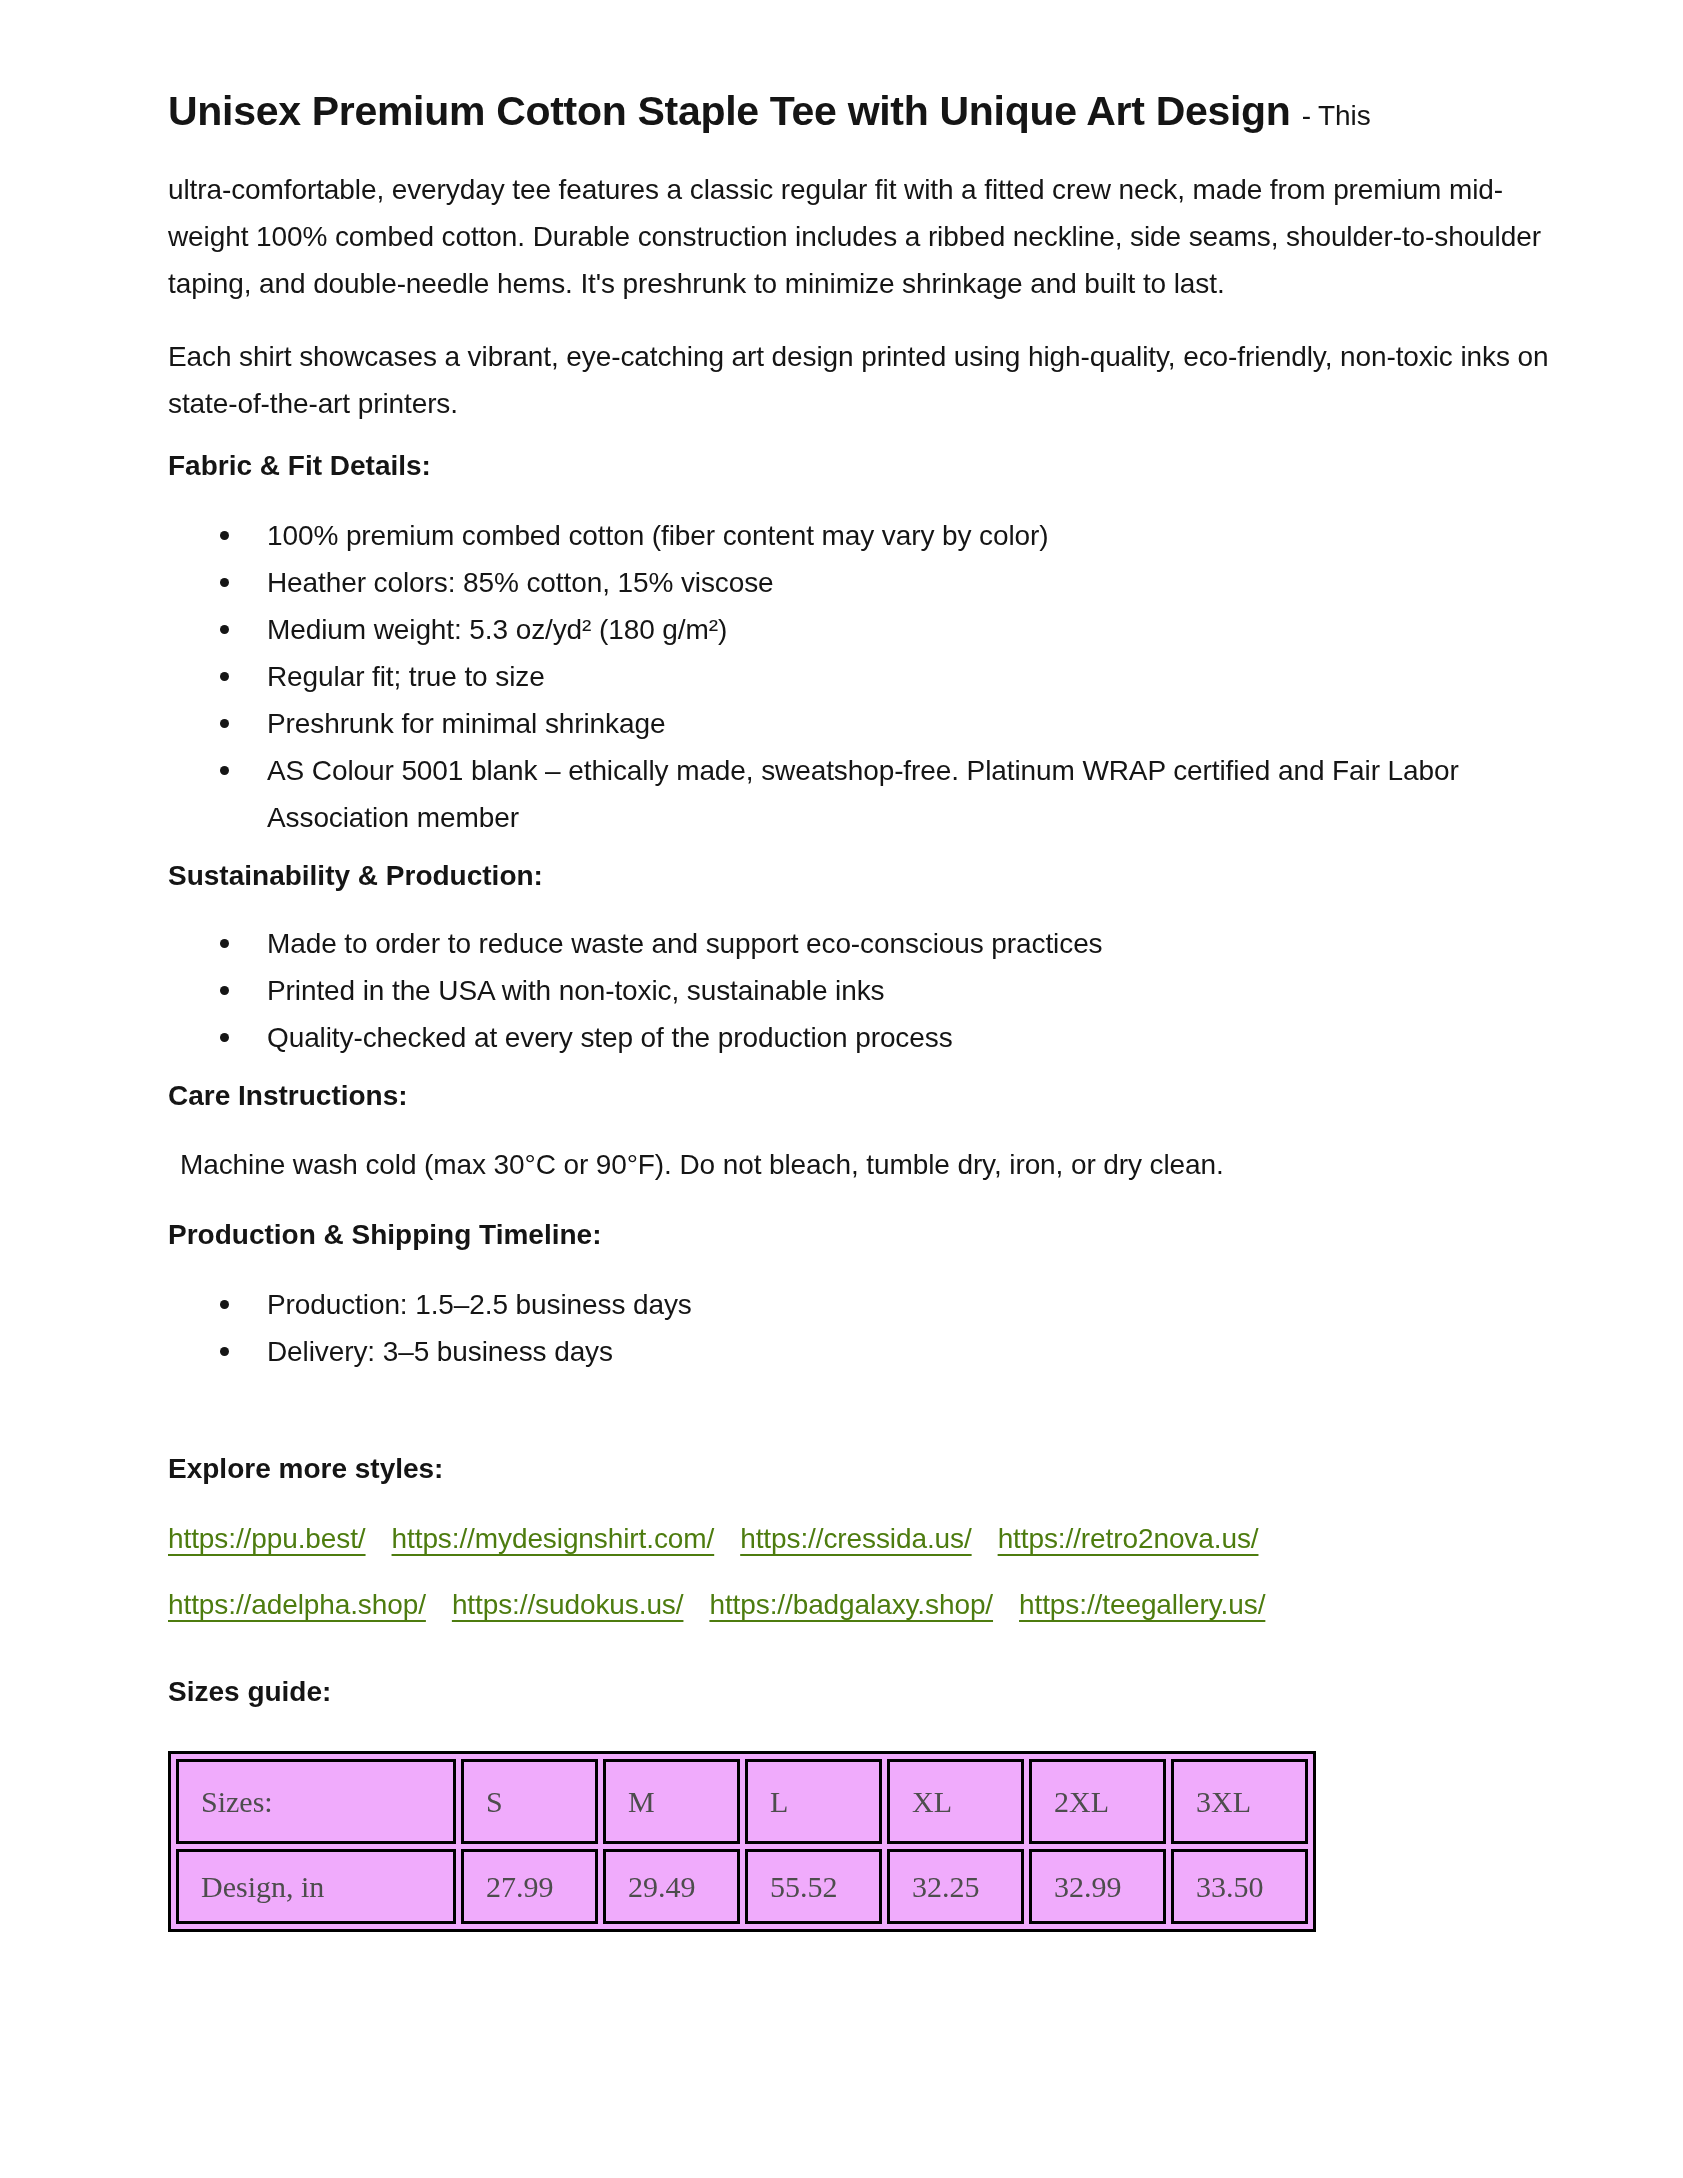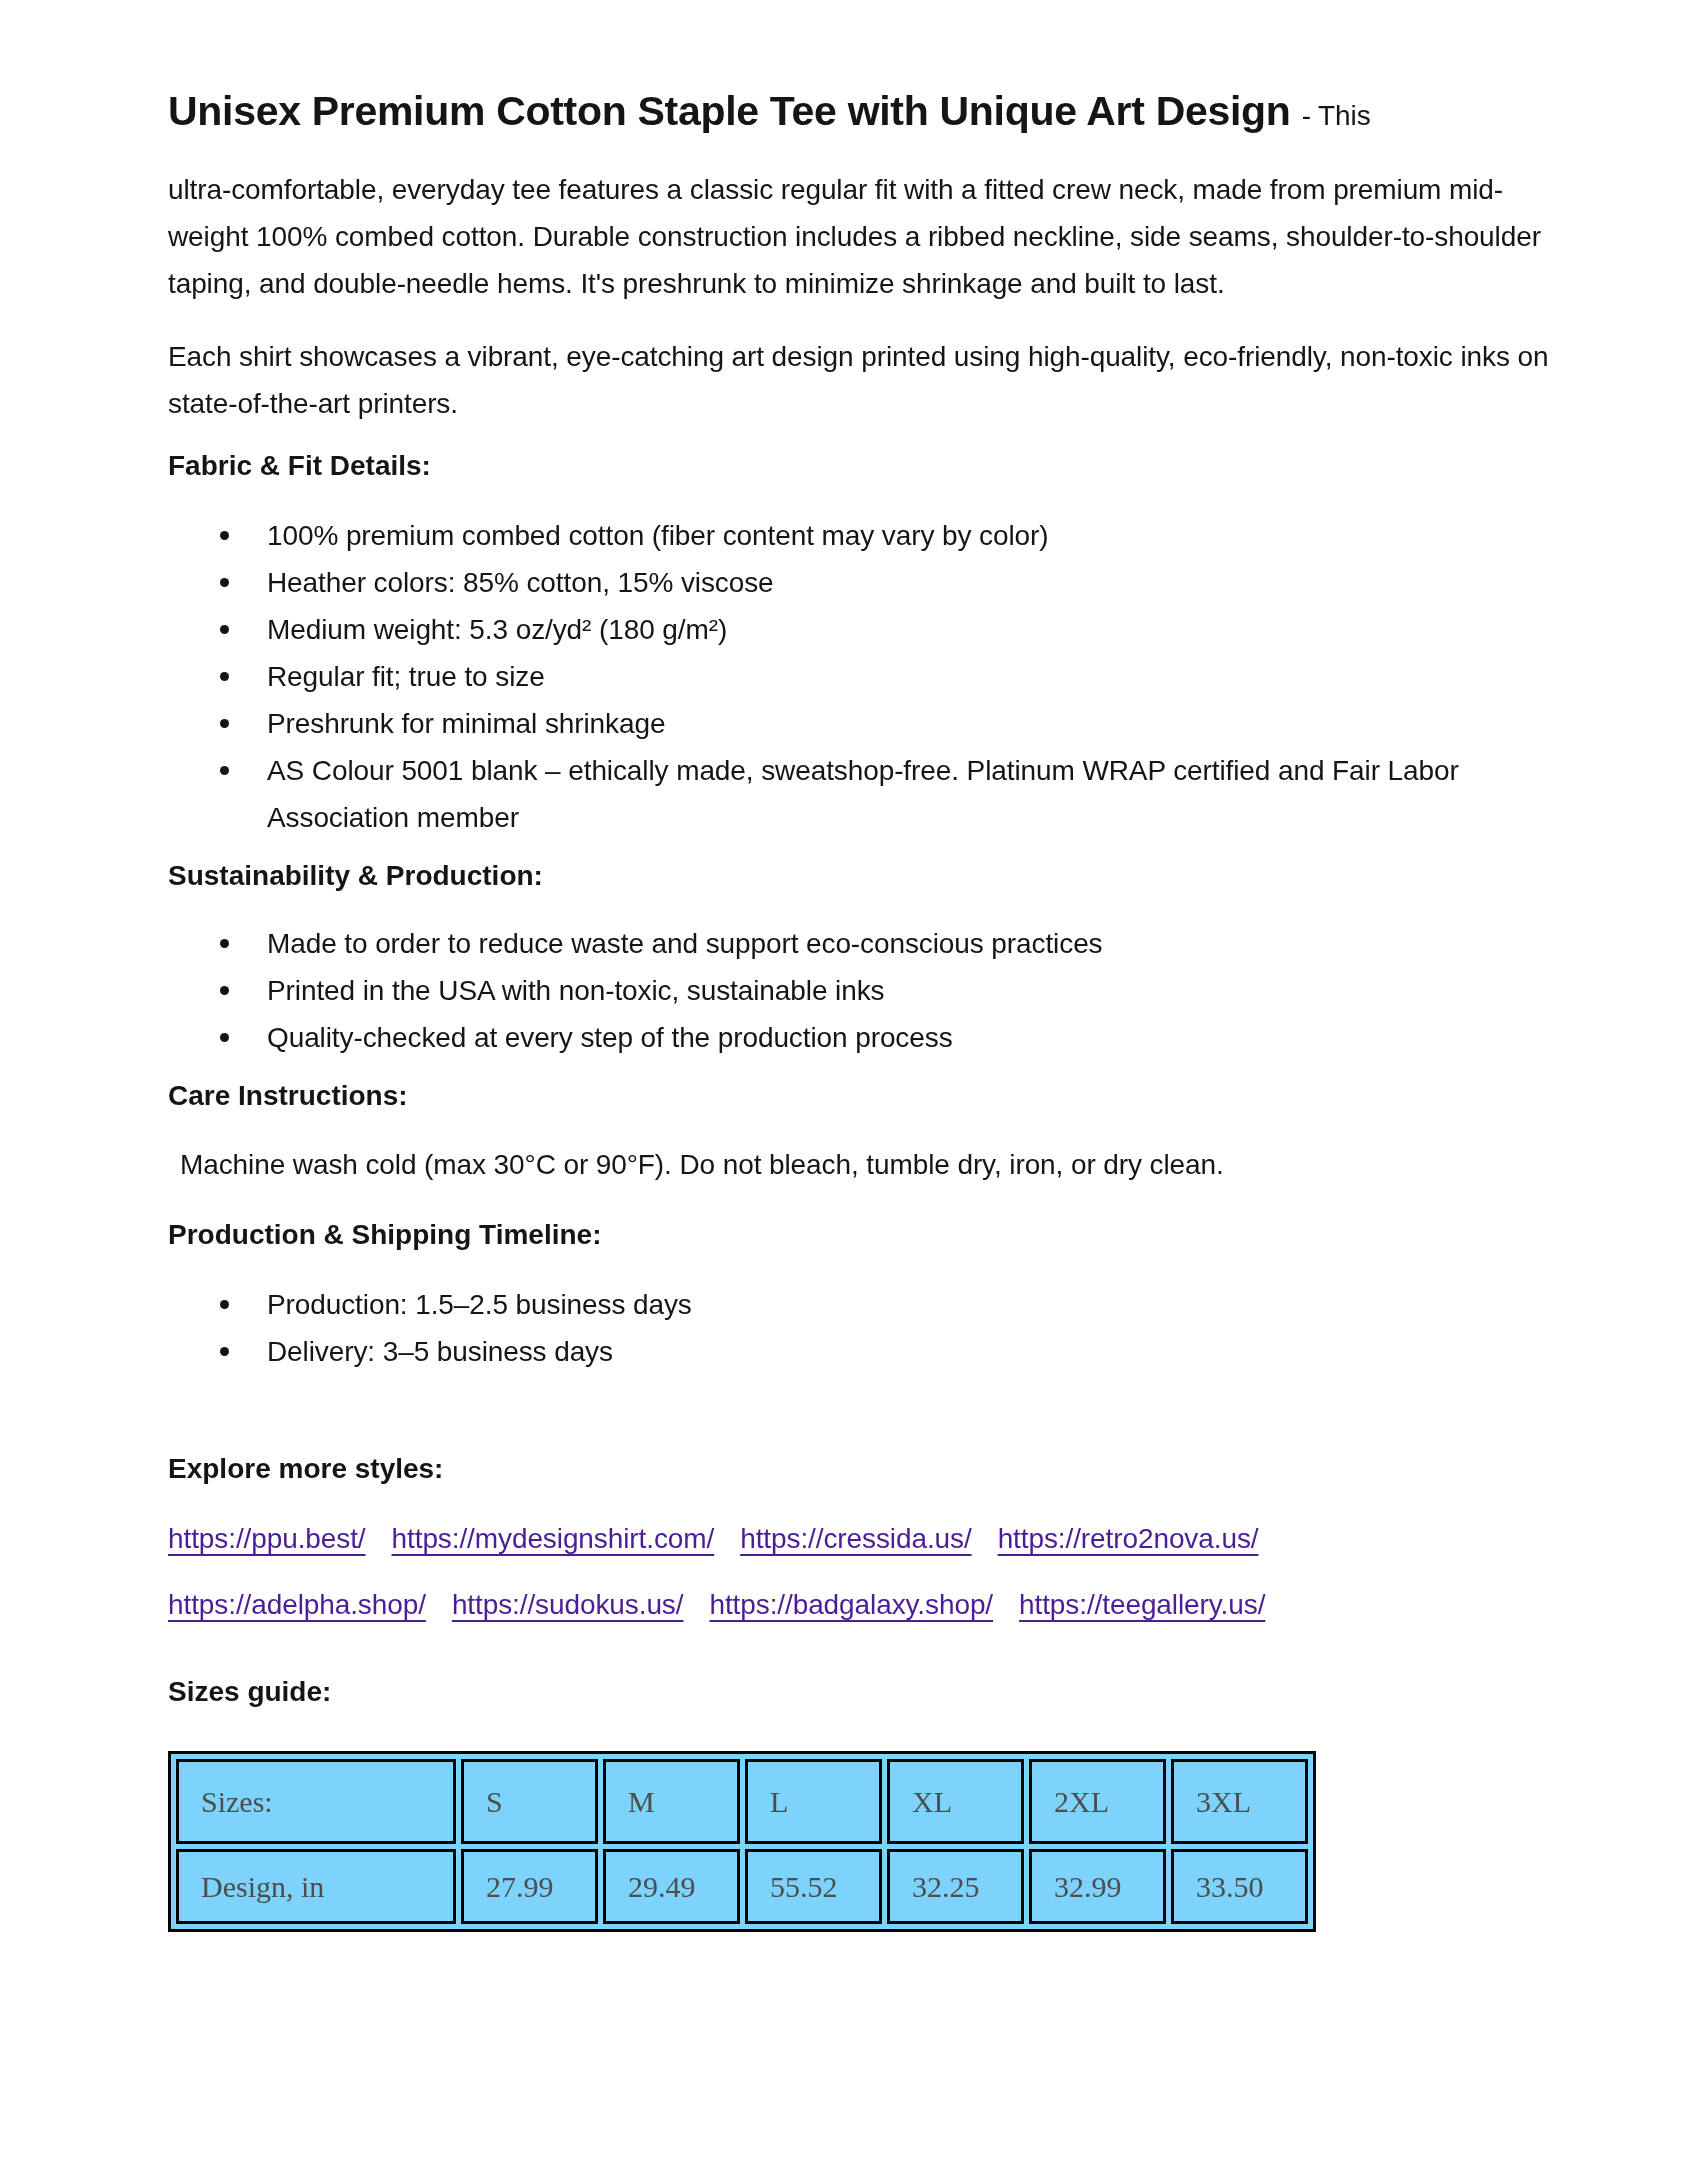--- a/index.html
+++ b/index.html
@@ -61,31 +61,31 @@
     top: 19px;
     width: 9px;
     height: 9px;
     border-radius: 50%;
     background: #151515;
   }
   p.care-text { margin: 0 0 23px 12px; }
   .links-row { margin: 0 0 19px 0; }
   .links-row.second { margin-bottom: 0; }
   .links-row a {
-    color: #4c1d95;
+    color: #4d7c0f;
     text-decoration: underline;
     text-underline-offset: 6px;
     margin-right: 26px;
   }
   
   table.size-table {
     border-collapse: separate;
     border-spacing: 5px;
     border: 3px solid #000;
-    background: #7dd3fc;
+    background: #f0abfc;
     font-family: "Liberation Serif", serif;
   }
   table.size-table td, table.size-table th {
     border: 3px solid #000;
     text-align: left;
     vertical-align: middle;
     padding: 0 0 0 22px;
     font-weight: 400;
     color: #4d4d4d;
     font-size: 30px;

